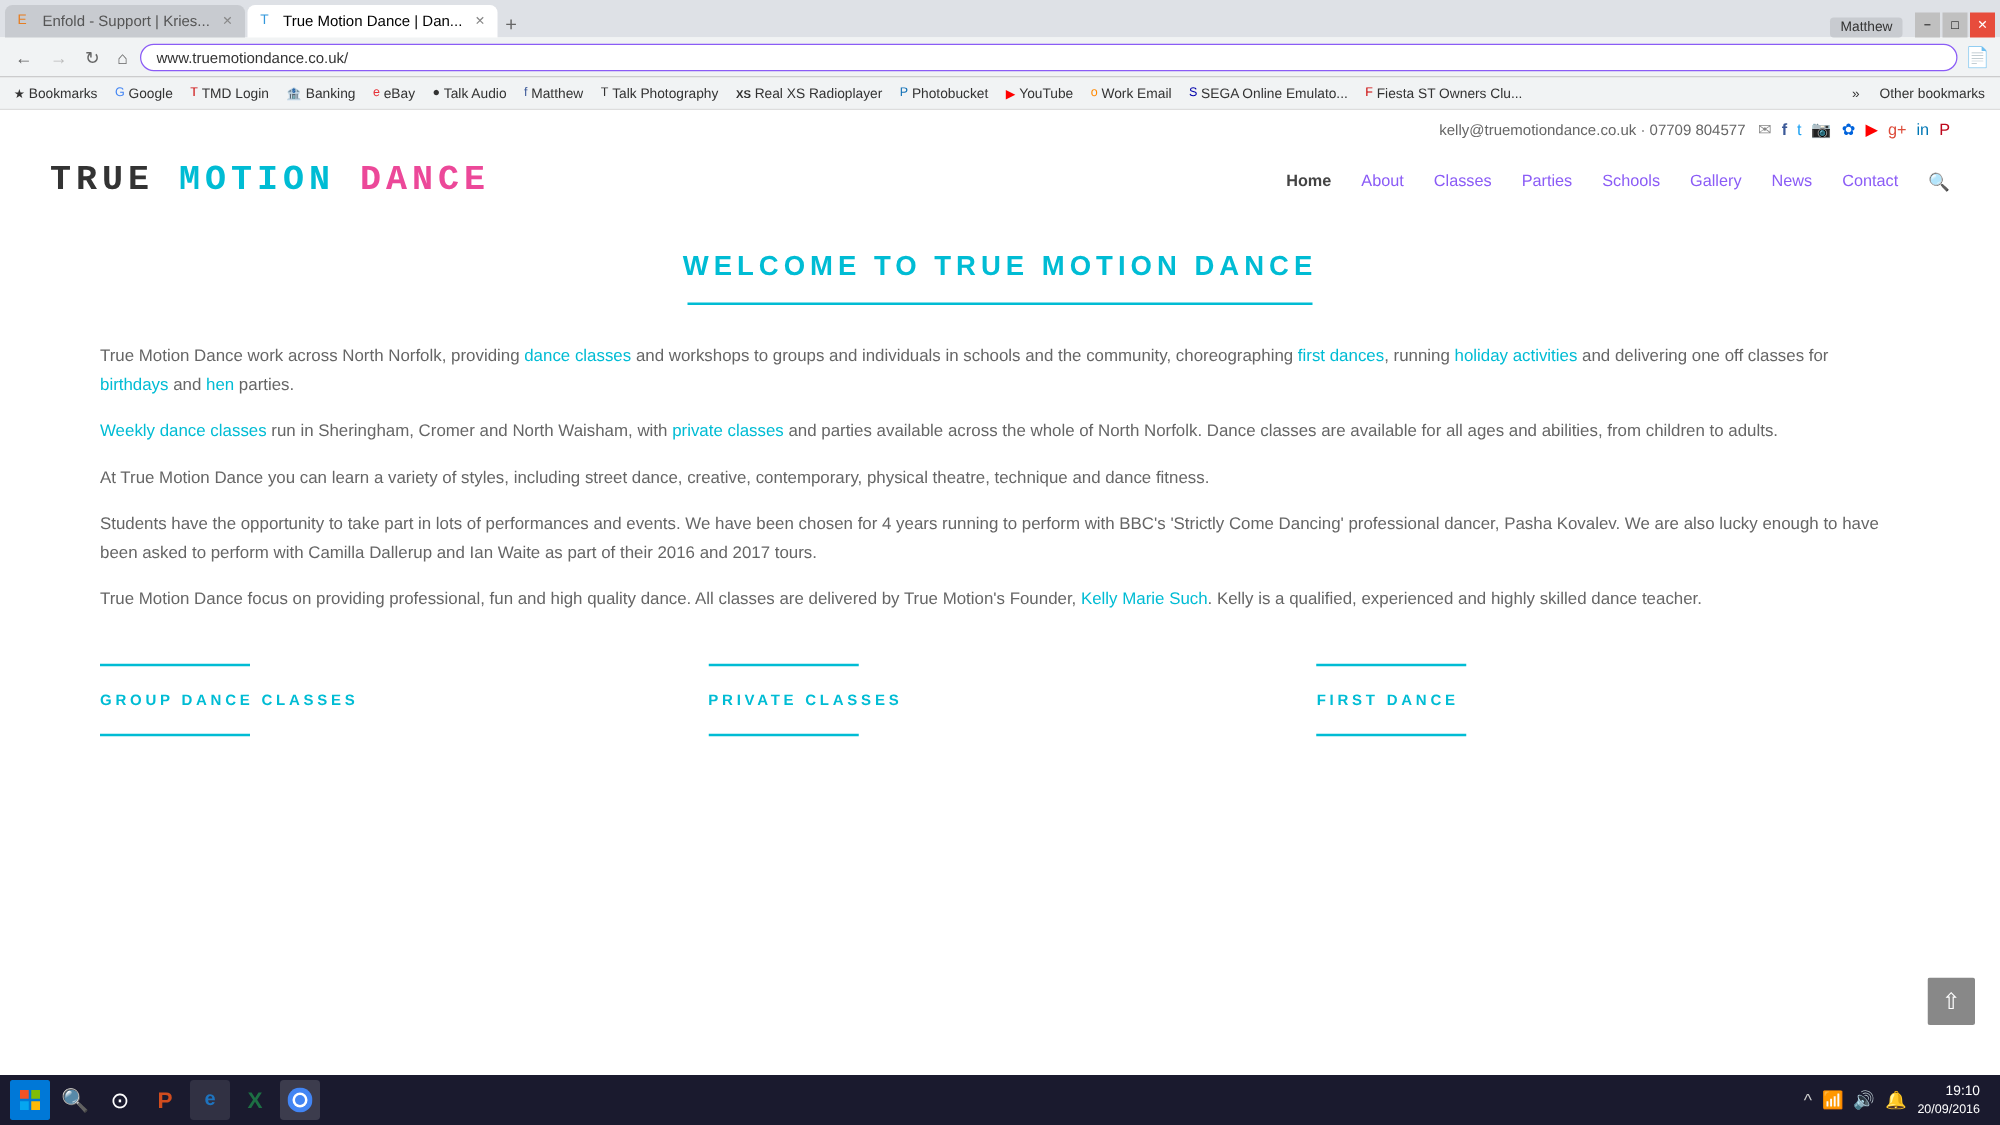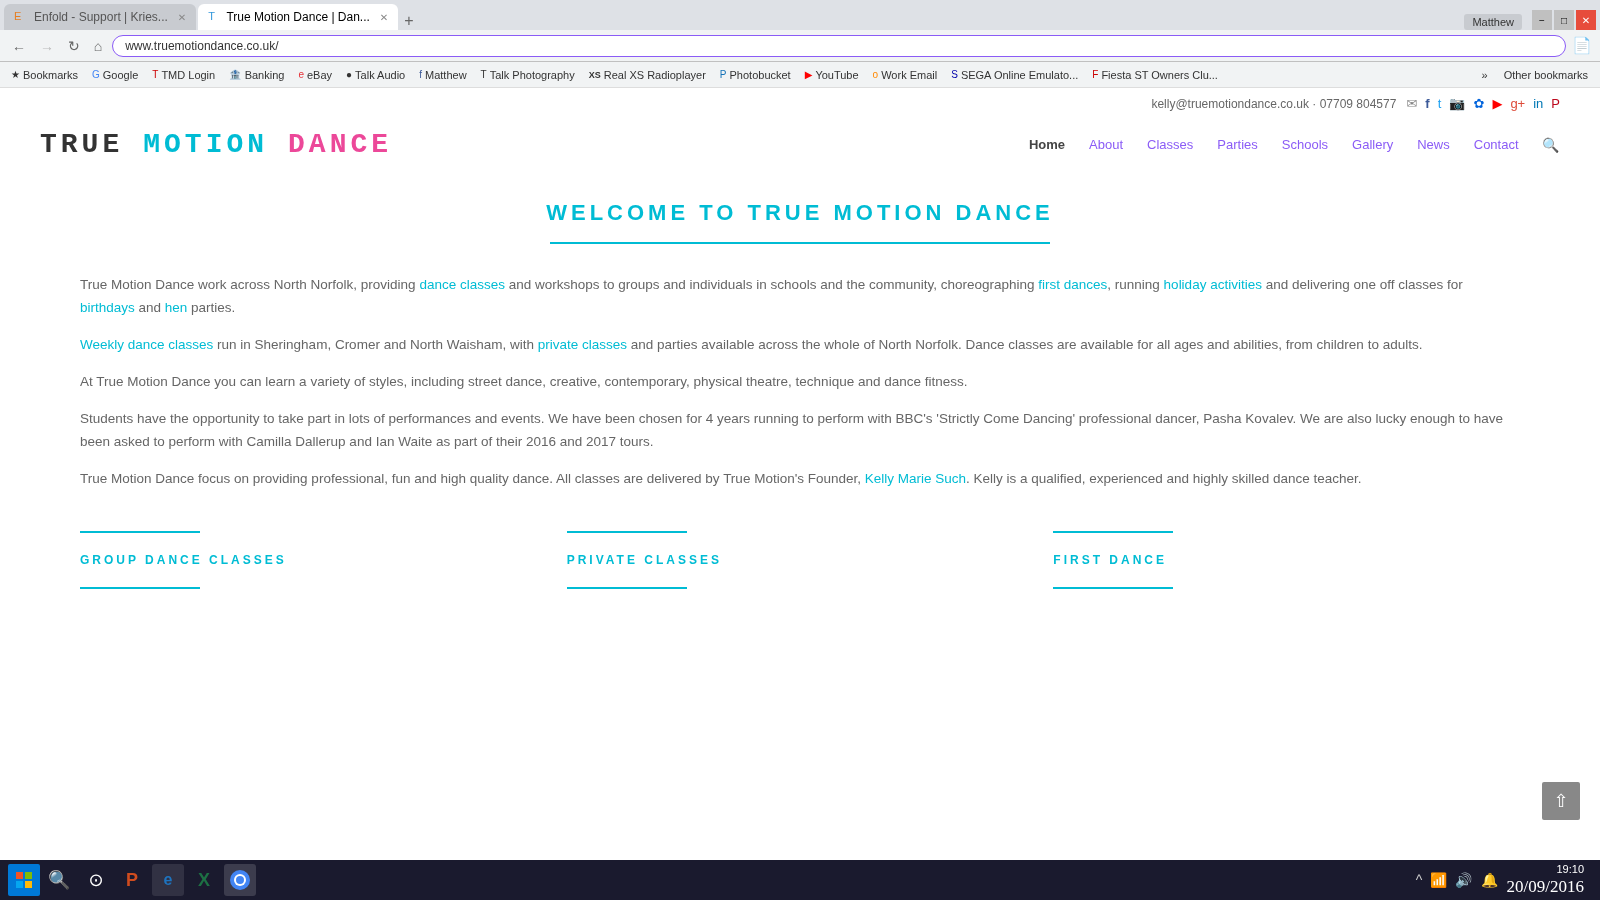--- a/index.html
+++ b/index.html
@@ -458,18 +458,18 @@
       </svg>
     </div>
     <div class="taskbar-spacer"></div>
     <div class="taskbar-tray">
       <span class="tray-icon">^</span>
       <span class="tray-icon">📶</span>
       <span class="tray-icon">🔊</span>
       <span class="tray-icon">🔔</span>
       <div class="taskbar-time">
         <div style="color:#fff;font-size:11px;">19:10</div>
-        <div style="color:#fff;font-size:17px;font-family:Liberation Serif, serif;">20/09/2016</div>
+        <div style="color:#fff;font-size:10px;">20/09/2016</div>
       </div>
     </div>
   </div>
 
 </div>
 
 </body></html>

